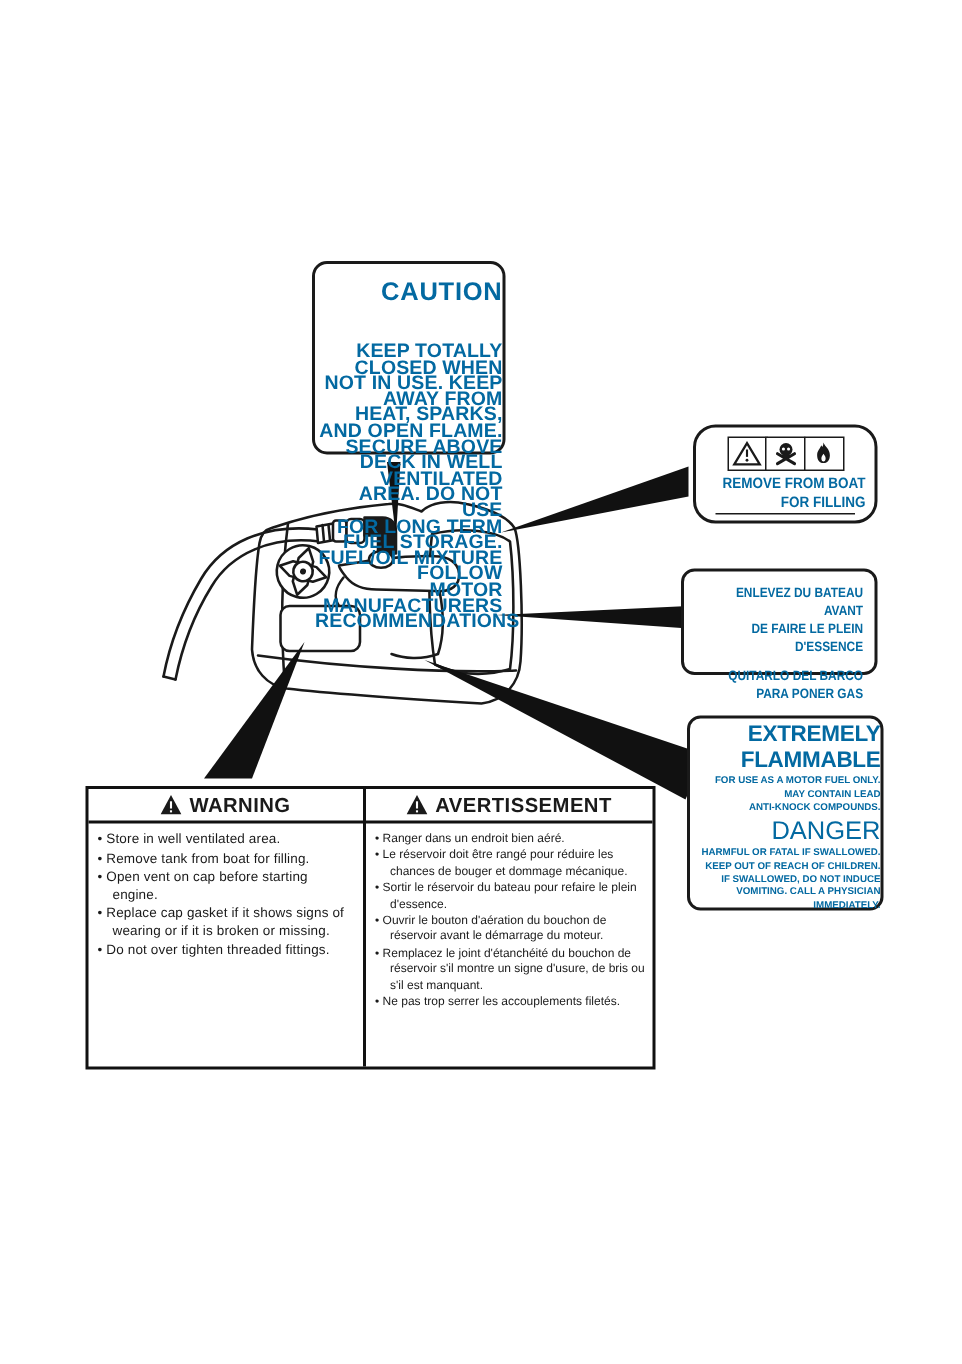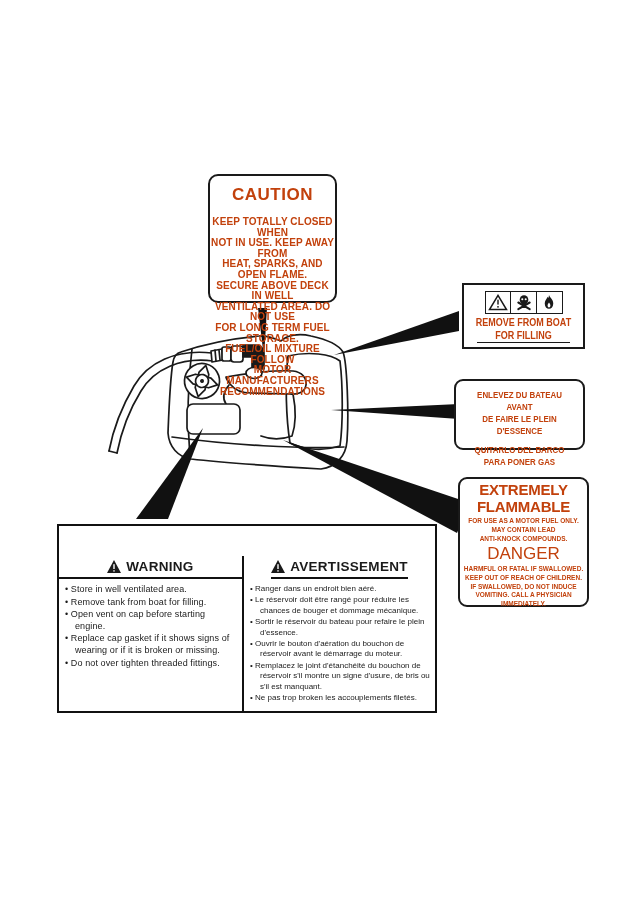--- a/index.html
+++ b/index.html
@@ -1,48 +1,48 @@
 <!DOCTYPE html>
 <html><head>
 <meta charset="utf-8">
 <style>
   html,body{margin:0;padding:0;background:#fff;}
   #page{position:relative;width:641px;height:909px;background:#ffffff;overflow:hidden;
         font-family:"Liberation Sans", sans-serif;color:#1a1a1a;}
   svg.underlay{position:absolute;left:0;top:0;pointer-events:none;}
   .label-box{position:absolute;box-sizing:border-box;background:#fff;border:2px solid #1a1a1a;
-             border-radius:10px;text-align:center;color:#c2410c;}
+             border-radius:10px;text-align:right;color:#0369a1;}
   
   #caution{left:208px;top:174px;width:129px;height:129px;padding-top:9px;}
   #caution .title{font-size:17px;font-weight:700;letter-spacing:.5px;}
-  #caution .body{margin-top:12px;font-size:10px;font-weight:700;line-height:10.6px;letter-spacing:.1px;}
-  
-  #remove{left:462px;top:283px;width:123px;height:66px;border-radius:0;}
+  #caution .body{margin-top:24px;font-size:13px;font-weight:700;line-height:10.6px;letter-spacing:.1px;}
+  
+  #remove{left:462px;top:283px;width:123px;height:66px;border-radius:15px;}
   #remove .icons{display:flex;justify-content:center;margin-top:6px;}
   #remove .icell{width:25px;height:21px;border:1.5px solid #1a1a1a;display:flex;align-items:center;
                  justify-content:center;background:#fff;}
   #remove .icell + .icell{margin-left:-1.5px;}
   #remove .rlines{margin-top:3px;font-size:10px;font-weight:700;line-height:12.5px;
                   transform:scaleX(.9);transform-origin:50% 0;}
   #remove .underline{position:absolute;left:13px;right:13px;bottom:4px;border-top:1.3px solid #1a1a1a;}
   
   #enlevez{left:454px;top:379px;width:131px;height:71px;border-radius:9px;padding-top:8px;}
   #enlevez .grp{font-size:9px;font-weight:700;line-height:12px;transform:scaleX(.88);transform-origin:50% 0;}
   #enlevez .grp.es{margin-top:7px;}
   
   #flammable{left:458px;top:477px;width:131px;height:130px;border-radius:9px;padding-top:3px;}
   #flammable .title{font-size:15px;font-weight:700;line-height:16.5px;letter-spacing:-.2px;}
   #flammable .small{font-size:6.5px;font-weight:700;line-height:8.9px;margin-top:2px;}
   #flammable .danger{font-size:17px;font-weight:400;line-height:19px;}
   
   #wtable{position:absolute;left:57px;top:524px;width:380px;height:189px;box-sizing:border-box;
           border:2.5px solid #111;background:#fff;display:flex;}
-  .wcol{display:flex;flex-direction:column;box-sizing:border-box;margin-top:30px;}
+  .wcol{display:flex;flex-direction:column;box-sizing:border-box;}
   .wcol.en{width:185px;border-right:2px solid #111;}
-  .wcol.fr{flex:1;align-items:center;}
+  .wcol.fr{flex:1;}
   .whead{height:21px;border-bottom:2px solid #111;display:flex;align-items:center;justify-content:center;
          gap:5px;font-size:13.5px;font-weight:700;letter-spacing:.3px;}
   .wbody{flex:1;padding:5px 5px 0 6px;}
   .wbody ul{margin:0;padding:0;list-style:none;}
   .wcol.en li{font-size:9px;line-height:11.6px;letter-spacing:.1px;}
   .wcol.fr li{font-size:8px;line-height:10.4px;}
   .wbody li{padding-left:10px;text-indent:-10px;margin-bottom:1px;}
   .wbody li::before{content:"\2022\00a0";}
 </style>
 </head>
@@ -212,19 +212,19 @@
         </svg>
         <span>AVERTISSEMENT</span>
       </div>
       <div class="wbody">
         <ul>
           <li>Ranger dans un endroit bien aéré.</li>
           <li>Le réservoir doit être rangé pour réduire les chances de bouger et dommage mécanique.</li>
           <li>Sortir le réservoir du bateau pour refaire le plein d'essence.</li>
           <li>Ouvrir le bouton d'aération du bouchon de réservoir avant le démarrage du moteur.</li>
           <li>Remplacez le joint d'étanchéité du bouchon de réservoir s'il montre un signe d'usure, de bris ou s'il est manquant.</li>
-          <li>Ne pas trop broken les accouplements filetés.</li>
+          <li>Ne pas trop serrer les accouplements filetés.</li>
         </ul>
       </div>
     </div>
   </div>
 
 </div>
 
 </body></html>

